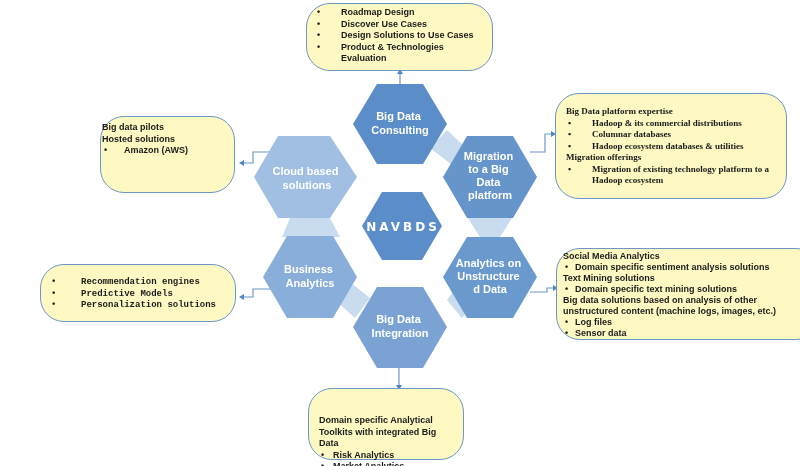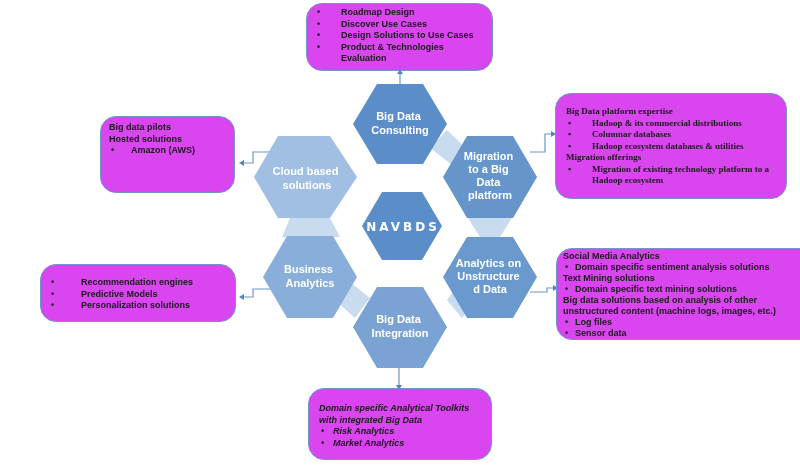--- a/index.html
+++ b/index.html
@@ -1,21 +1,21 @@
 <!DOCTYPE html>
 <html><head>
 <meta charset="utf-8">
 <style>
   html, body { margin: 0; padding: 0; background: #ffffff; }
   body { width: 800px; height: 466px; position: relative; overflow: hidden;
          font-family: "Liberation Sans", sans-serif; }
   svg.diagram { position: absolute; left: 0; top: 0; }
   .box {
     position: absolute; box-sizing: border-box;
-    border: 1.5px solid #6c97c8; border-radius: 16px; background: #d946ef;
+    border: 1.5px solid #6c97c8; border-radius: 24px; background: #fef9c3;
     font-size: 9px; font-weight: bold; color: #1a1a1a; line-height: 11.5px;
     padding: 6px 10px;
   }
   .box .h { display: block; }
   .box ul { list-style: none; margin: 0; padding: 0; }
   .box li { position: relative; padding-left: 22px; }
   .box li::before { content: "\2022"; position: absolute; left: 2px; }
   .box.wide li { padding-left: 26px; }
   .hex-label { font-family: "Liberation Sans", sans-serif; font-weight: bold; fill: #ffffff; font-size: 11px; }
   .hex-navbds { font-family: "DejaVu Sans", sans-serif; font-weight: bold; fill: #ffffff; font-size: 12px; letter-spacing: 3px; }
@@ -94,21 +94,21 @@
 
 <div class="box wide" style="left:306px; top:3px; width:187px; height:68px; padding:3px 8px;">
   <ul>
     <li>Roadmap Design</li>
     <li>Discover Use Cases</li>
     <li>Design Solutions to Use Cases</li>
     <li>Product &amp; Technologies Evaluation</li>
   </ul>
 </div>
 
-<div class="box" style="left:100px; top:116px; width:135px; height:77px; padding:5px 8px;">
+<div class="box" style="left:100px; top:116px; width:135px; height:77px; padding:5px 1px;">
   <span class="h">Big data pilots</span>
   <span class="h">Hosted solutions</span>
   <ul>
     <li>Amazon (AWS)</li>
   </ul>
 </div>
 
 <div class="box wide" style="left:555px; top:93px; width:232px; height:106px; padding:12px 10px;font-family:Liberation Serif, serif;">
   <span class="h">Big Data platform expertise</span>
   <ul>
@@ -131,27 +131,27 @@
   <ul>
     <li style="padding-left:12px">Domain specific text mining solutions</li>
   </ul>
   <span class="h">Big data solutions based on analysis of other unstructured content (machine logs, images, etc.)</span>
   <ul>
     <li style="padding-left:12px">Log files</li>
     <li style="padding-left:12px">Sensor data</li>
   </ul>
 </div>
 
-<div class="box wide" style="left:40px; top:264px; width:196px; height:58px; padding:12px 8px;">
+<div class="box wide" style="left:40px; top:264px; width:196px; height:58px; padding:12px 8px;font-family:Liberation Mono, monospace;">
   <ul>
     <li style="padding-left:32px">Recommendation engines</li>
     <li style="padding-left:32px">Predictive Models</li>
     <li style="padding-left:32px">Personalization  solutions</li>
   </ul>
 </div>
 
-<div class="box" style="left:308px; top:388px; width:184px; height:72px; padding:14px 10px;font-style:italic;">
+<div class="box" style="left:308px; top:388px; width:156px; height:72px; padding:26px 10px;">
   <span class="h">Domain specific Analytical Toolkits with integrated Big Data</span>
   <ul>
     <li style="padding-left:14px">Risk Analytics</li>
     <li style="padding-left:14px">Market Analytics</li>
   </ul>
 </div>
 
 </body></html>

